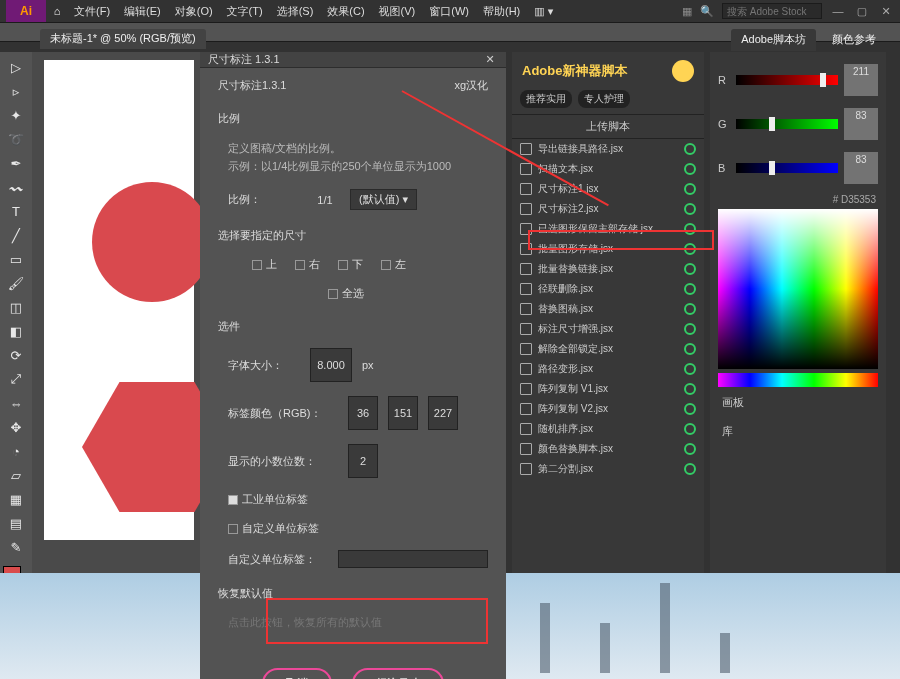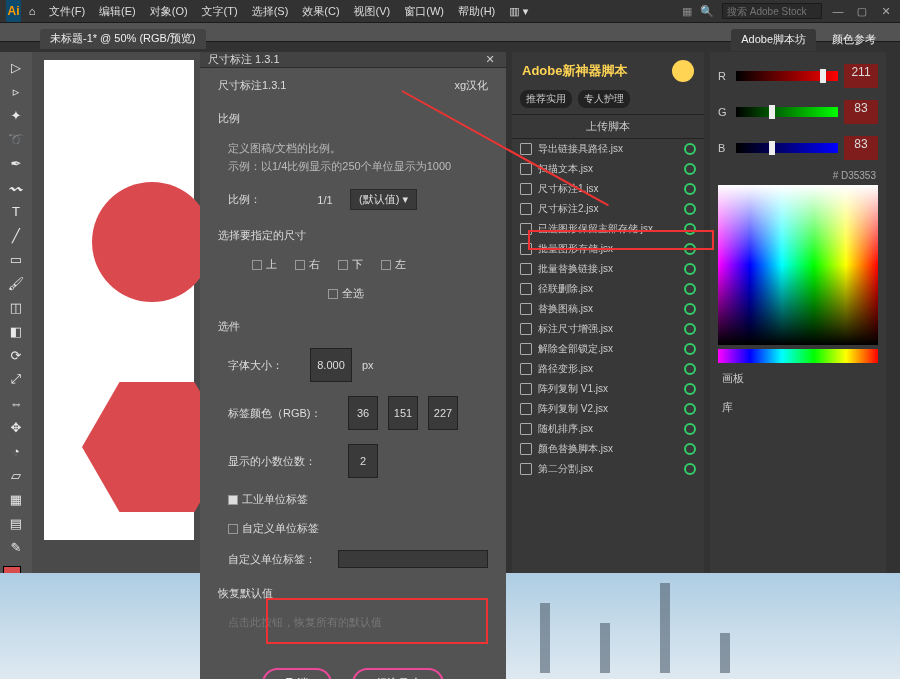--- a/index.html
+++ b/index.html
@@ -1,20 +1,20 @@
 <!DOCTYPE html>
 <html><head>
 <meta charset="utf-8">
 <style>
 * { margin: 0; padding: 0; box-sizing: border-box; font-family: "Microsoft YaHei", Arial, sans-serif; }
 body { width: 900px; height: 679px; background: #323232; color: #ccc; font-size: 11px; position: relative; overflow: hidden; }
 
 
 .menubar { height: 22px; background: #323232; display: flex; align-items: center; padding: 0 6px; gap: 2px; }
-.menubar .ai-logo { width: 15px; height: 22px; background: #0c4a6e; color:#ff9a00; display:flex; align-items:center; justify-content:center; font-weight:bold; font-size:12px; }
+.menubar .ai-logo { width: 40px; height: 22px; background: #701a75; color:#ff9a00; display:flex; align-items:center; justify-content:center; font-weight:bold; font-size:12px; }
 .menubar .home-icon { width:18px; height:18px; color:#eee; display:flex; align-items:center; justify-content:center; }
 .menubar .menu-item { padding: 3px 6px; color:#ddd; }
 .menubar .spacer { flex:1; }
 .menubar .right-box { display:flex; align-items:center; gap:8px; color:#888; }
 .menubar .search-box { width:100px; height:16px; background:#2a2a2a; border:1px solid #1b1b1b; padding:1px 4px; color:#777; font-size:10px;}
 .menubar .win-btn { width:16px; text-align:center; color:#aaa; }
 
 
 .controlbar { height:20px; background:#535353; border-top:1px solid #1b1b1b; border-bottom:1px solid #1b1b1b; display:flex; align-items:stretch; }
 .controlbar .doctab { height: 20px; margin:6px 0 0 40px; padding:2px 10px; background:#434343; color:#eee; font-size:11px; border-top-left-radius:3px; border-top-right-radius:3px;}
@@ -83,21 +83,21 @@
 
 
 .colorpanel { width:176px; margin-left:6px; background:#383838; display:flex; flex-direction:column; padding:6px 8px;}
 .colorpanel .slider-row { display:flex; align-items:center; gap:6px; margin:6px 0;}
 .colorpanel .slider-row .ch { width:12px; color:#ccc;}
 .colorpanel .slider { flex:1; height:10px; position:relative;}
 .colorpanel .slider.rsl { background:linear-gradient(to right,#000,#f00);}
 .colorpanel .slider.gsl { background:linear-gradient(to right,#000,#0f0);}
 .colorpanel .slider.bsl { background:linear-gradient(to right,#000,#00f);}
 .colorpanel .slider .thumb { position:absolute; top:-2px; width:6px; height:14px; background:#eee; }
-.colorpanel .val { width:34px; height:24px; background:#7f1d1d; color:#ddd; text-align:center; font-size:12px; line-height:16px;}
+.colorpanel .val { width:34px; height:32px; background:#737373; color:#ddd; text-align:center; font-size:10px; line-height:16px;}
 .colorpanel .hex { text-align:right; color:#aaa; font-size:10px; padding:4px 2px;}
 .colorpanel .spectrum { width:100%; height:160px; background: linear-gradient(to bottom, rgba(255,255,255,1), rgba(255,255,255,0) 50%, rgba(0,0,0,0) 50%, rgba(0,0,0,1)), linear-gradient(to right, #f0f, #00f, #0ff, #0f0, #ff0, #f00); }
 .colorpanel .strip { height:14px; margin-top:4px; background: linear-gradient(to right, #f0f, #00f, #0ff, #0f0, #ff0, #f00);}
 .colorpanel .tabs { display:flex; gap:14px; padding:8px 4px; color:#ccc;flex-direction:column;}
 
 
 .bottom-strip { position:absolute; left:0; right:0; bottom:0; height:106px; background:linear-gradient(#aecde3,#dfe9f1); z-index:10;}
 .bottom-strip .cloud { position:absolute; bottom:6px; width:10px; background: rgba(80,95,110,0.6);}
 </style>
 </head>

